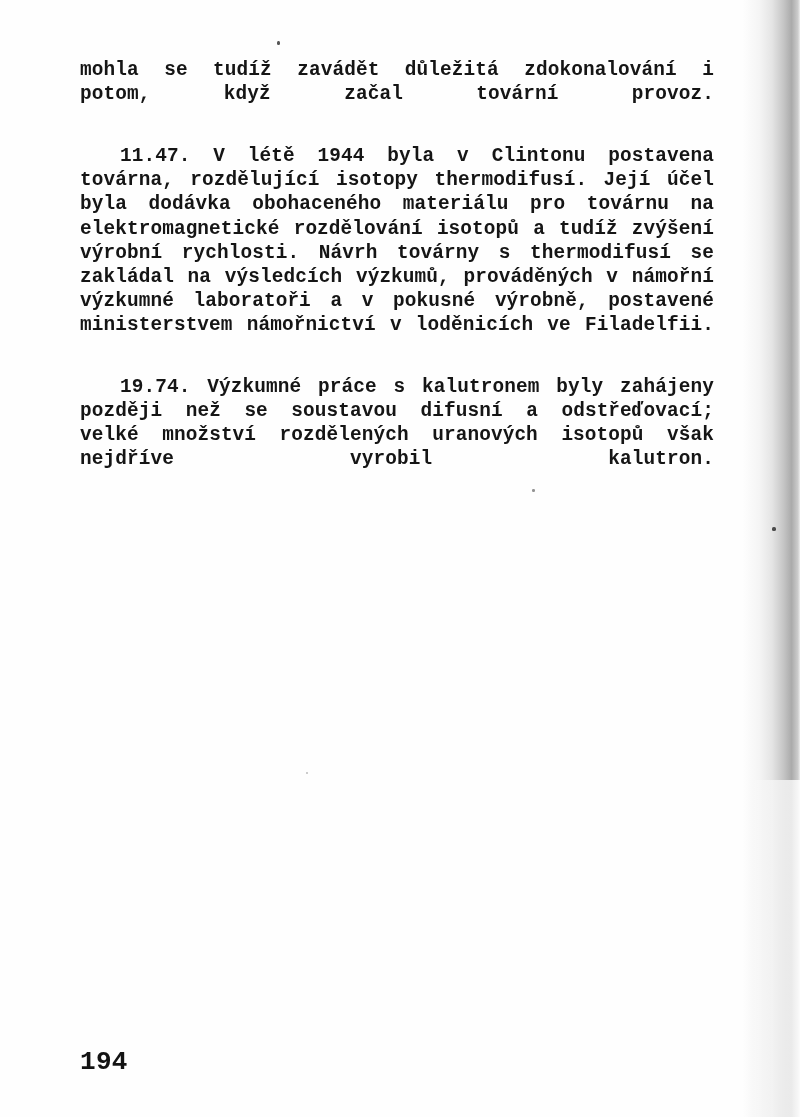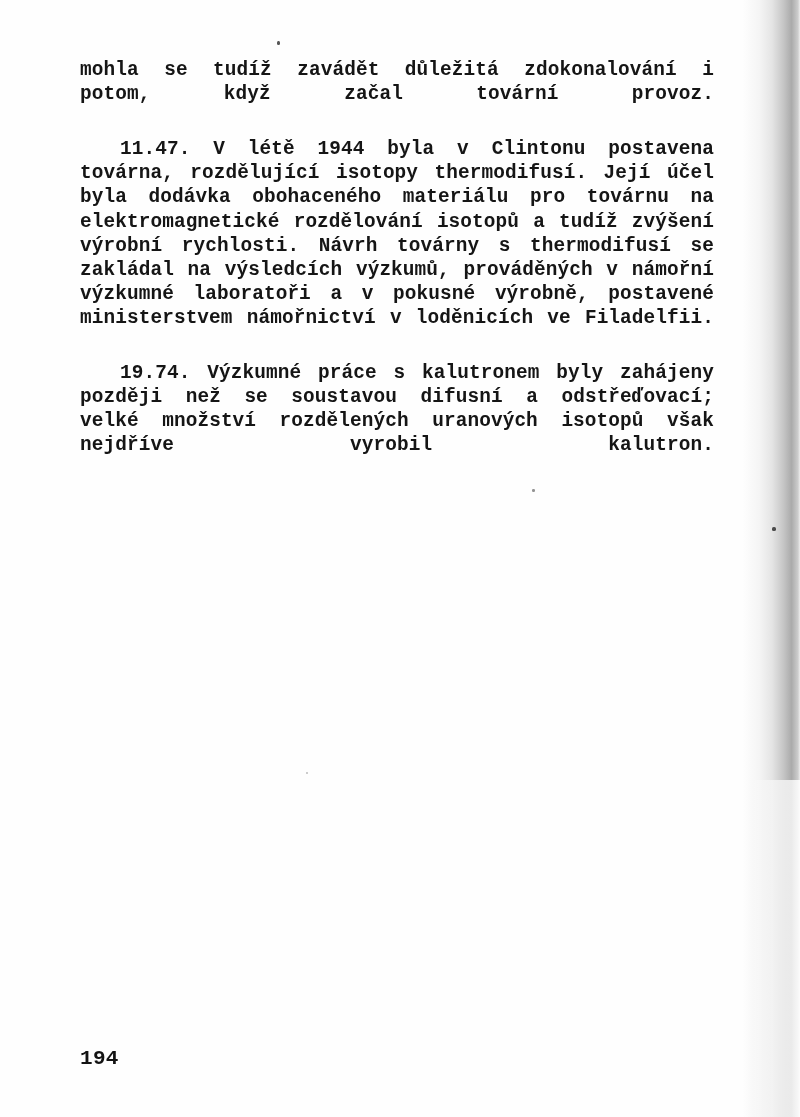--- a/index.html
+++ b/index.html
@@ -72,40 +72,40 @@
     font-weight: bold;
     color: #151515;
     text-align: justify;
     text-justify: inter-word;
     letter-spacing: 0.1px;
     word-spacing: 0.4px;
     -webkit-font-smoothing: none;
   }
 
   .para + .para {
-    margin-top: 7px;
+    margin-top: 14px;
   }
 
   .para.indented {
     text-indent: 40px;
   }
 
   
   .para::after {
     content: "";
     display: inline-block;
     width: 100%;
   }
 
   
   .folio {
     position: absolute;
     left: 80px;
     top: 1047px;
-    font-size: 21px;
+    font-size: 26px;
     font-weight: bold;
     color: #131313;
     letter-spacing: 0.3px;
   }
 
   
   .speck {
     position: absolute;
     background: #3a3a3a;
     border-radius: 40%;

